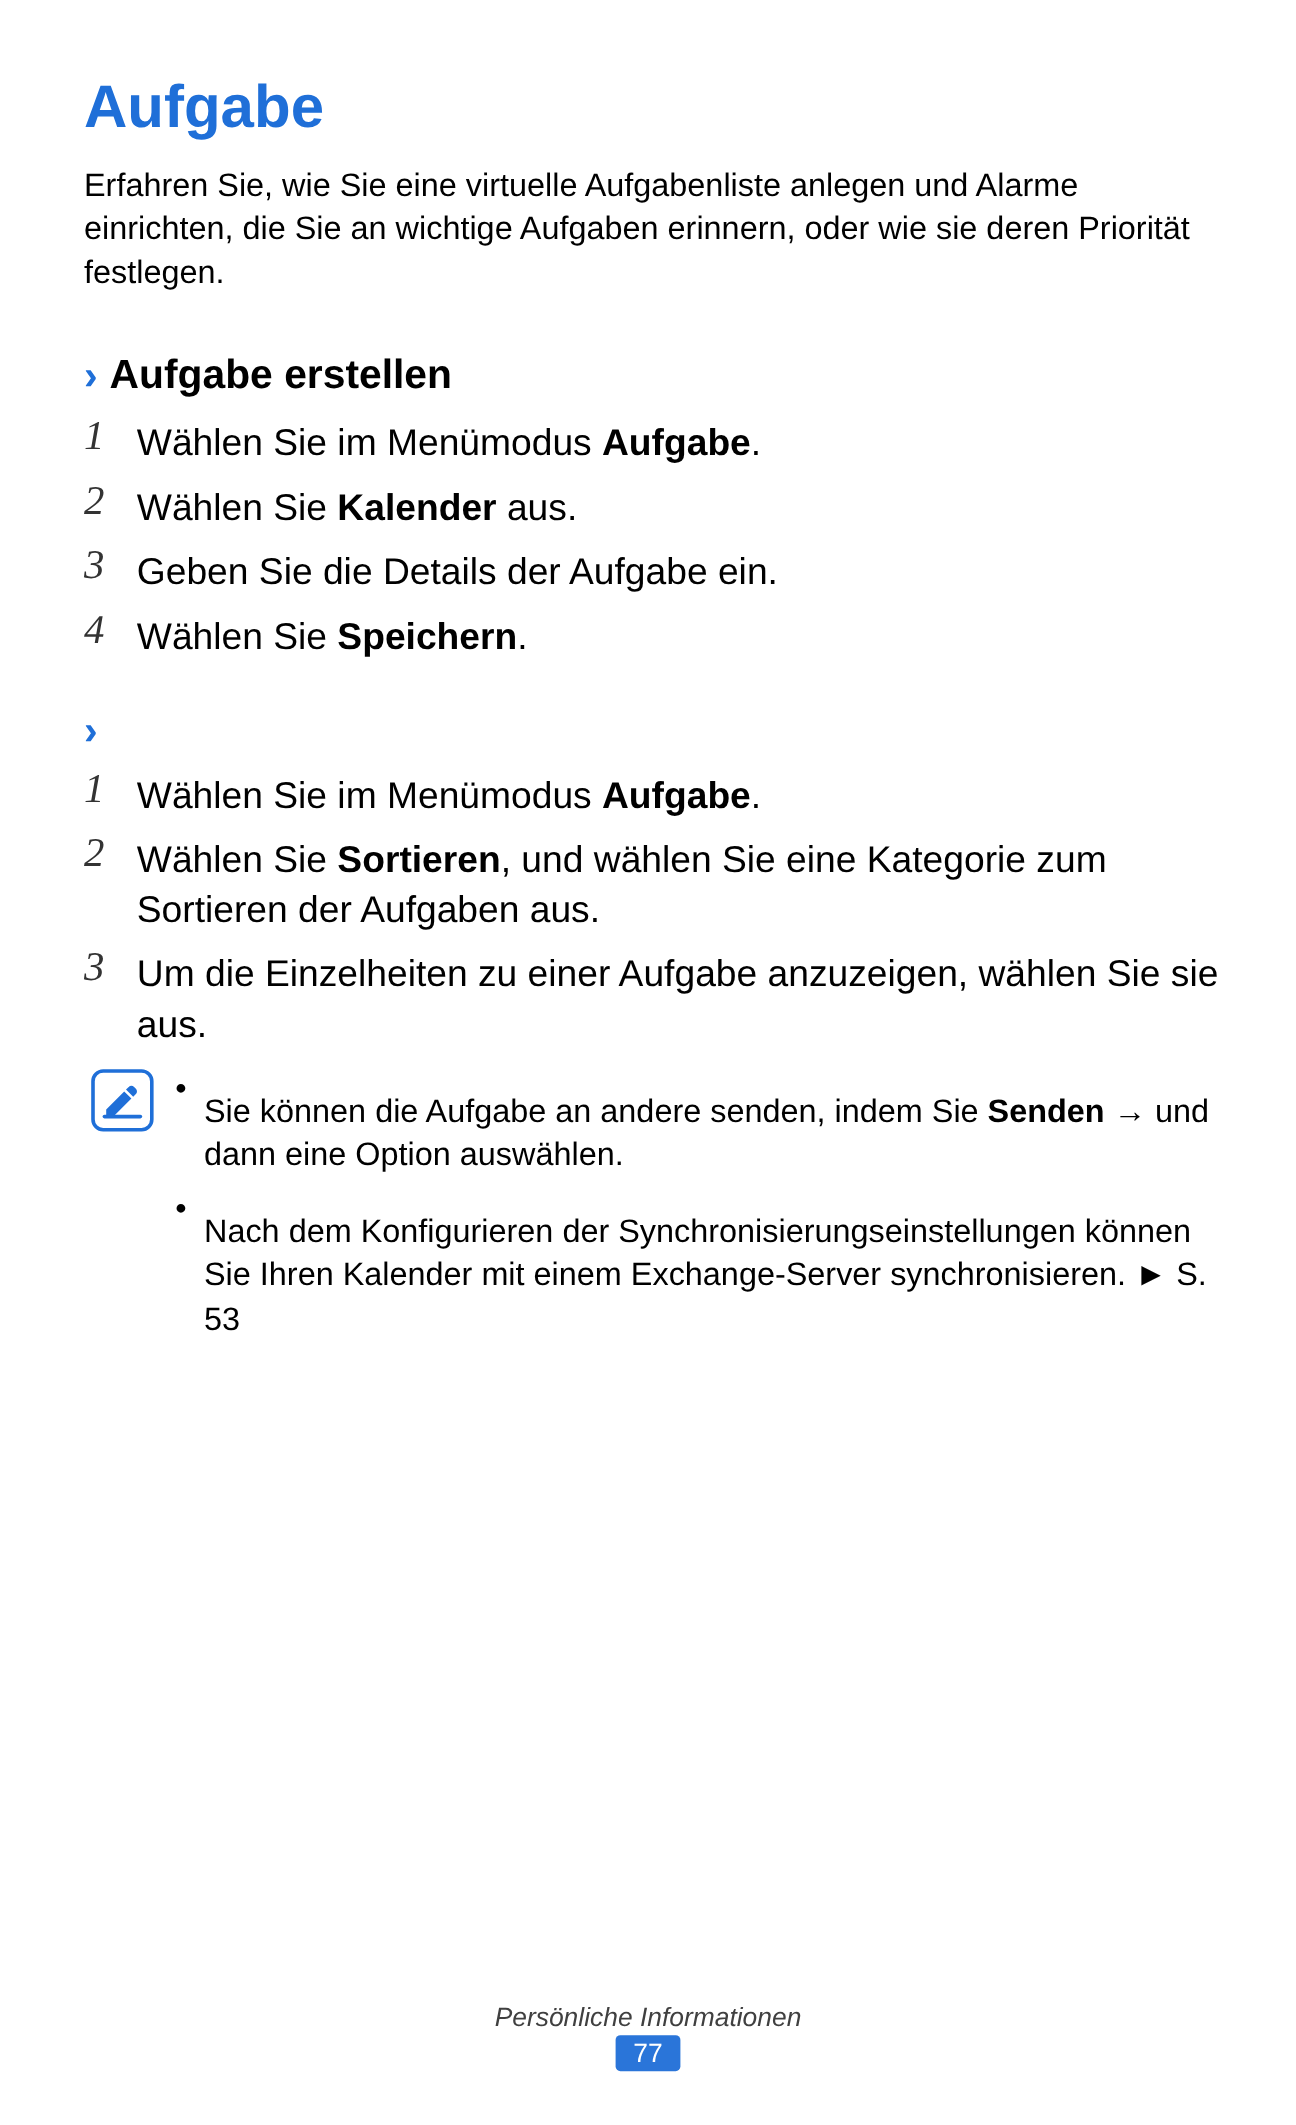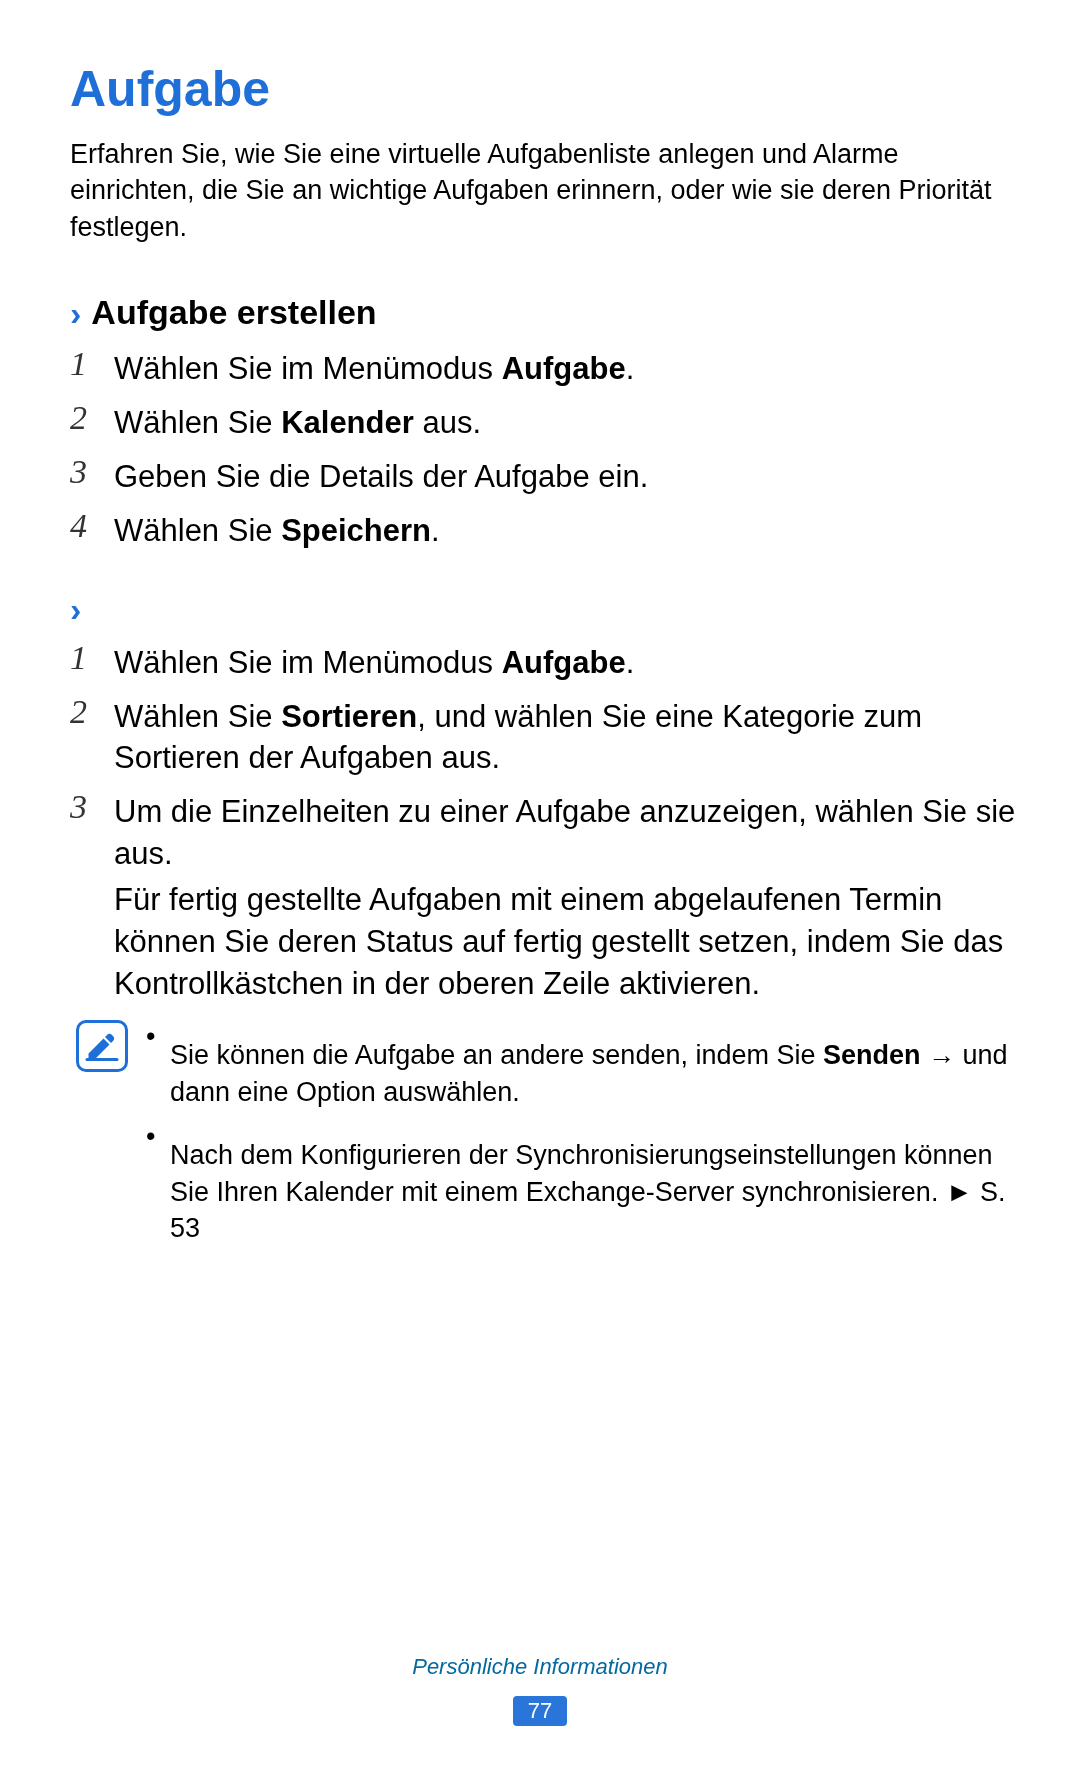--- a/index.html
+++ b/index.html
@@ -16,22 +16,22 @@
   .step-body { font-size: 31px; line-height: 1.35; padding-top: 4px; flex: 1; }
   .bold { font-weight: 700; }
   .note-block { display: flex; align-items: flex-start; margin-top: 14px; }
   .note-icon { width: 52px; height: 52px; flex-shrink: 0; margin-right: 18px; margin-left: 6px; border: 3px solid #1f6fd8; border-radius: 10px; display: flex; align-items: center; justify-content: center; margin-top: 2px; }
   .note-icon svg { width: 36px; height: 36px; }
   .note-list { flex: 1; font-size: 27px; line-height: 1.35; }
   .note-list .bullet-row { display: flex; align-items: flex-start; margin-bottom: 8px; }
   .bullet { width: 24px; flex-shrink: 0; }
   .bullet-text { flex: 1; margin-top: 19px; }
   .footer { position: absolute; bottom: 45px; left: 0; width: 1080px; text-align: center; }
-  .footer .footer-text { font-style: italic; font-size: 22px; color: #0369a1; }
-  .page-badge { display: inline-block; min-width: 54px; padding: 2px 8px; background: #2a75d9; color: #fff; font-size: 22px; font-weight: 400; border-radius: 4px; margin-top: 16px; }
+  .footer .footer-text { font-style: italic; font-size: 22px; color: #404040; }
+  .page-badge { display: inline-block; min-width: 54px; padding: 2px 8px; background: #2a75d9; color: #fff; font-size: 22px; font-weight: 400; border-radius: 4px; margin-top: 2px; }
 </style>
 </head>
 <body>
 
 <div class="page">
 
   <h1 class="main-title">Aufgabe</h1>
 
   <p class="intro">Erfahren Sie, wie Sie eine virtuelle Aufgabenliste anlegen und Alarme einrichten, die Sie an wichtige Aufgaben erinnern, oder wie sie deren Priorität festlegen.</p>
 
@@ -79,21 +79,20 @@
     <div class="step">
       <div class="step-num">2</div>
       <div class="step-body">
         <span>Wählen Sie </span><span class="bold">Sortieren</span><span>, und wählen Sie eine Kategorie zum Sortieren der Aufgaben aus.</span>
       </div>
     </div>
     <div class="step">
       <div class="step-num">3</div>
       <div class="step-body">
         <div>Um die Einzelheiten zu einer Aufgabe anzuzeigen, wählen Sie sie aus.</div>
-        <div style="margin-top:4px;">Für fertig gestellte Aufgaben mit einem abgelaufenen Termin können Sie deren Status auf fertig gestellt setzen, indem Sie das Kontrollkästchen in der oberen Zeile aktivieren.</div>
       </div>
     </div>
   </div>
 
   <div class="note-block">
     <div class="note-icon">
       <svg viewBox="0 0 24 24">
         <path d="M3 17l10-10 4 4-10 10H3v-4z M14 6l1.5-1.5c.8-.8 2.2-.8 3 0l1 1c.8.8.8 2.2 0 3L18 10l-4-4z" fill="#1f6fd8"></path>
         <path d="M2 21h20" stroke="#1f6fd8" stroke-width="2" stroke-linecap="round"></path>
       </svg>

